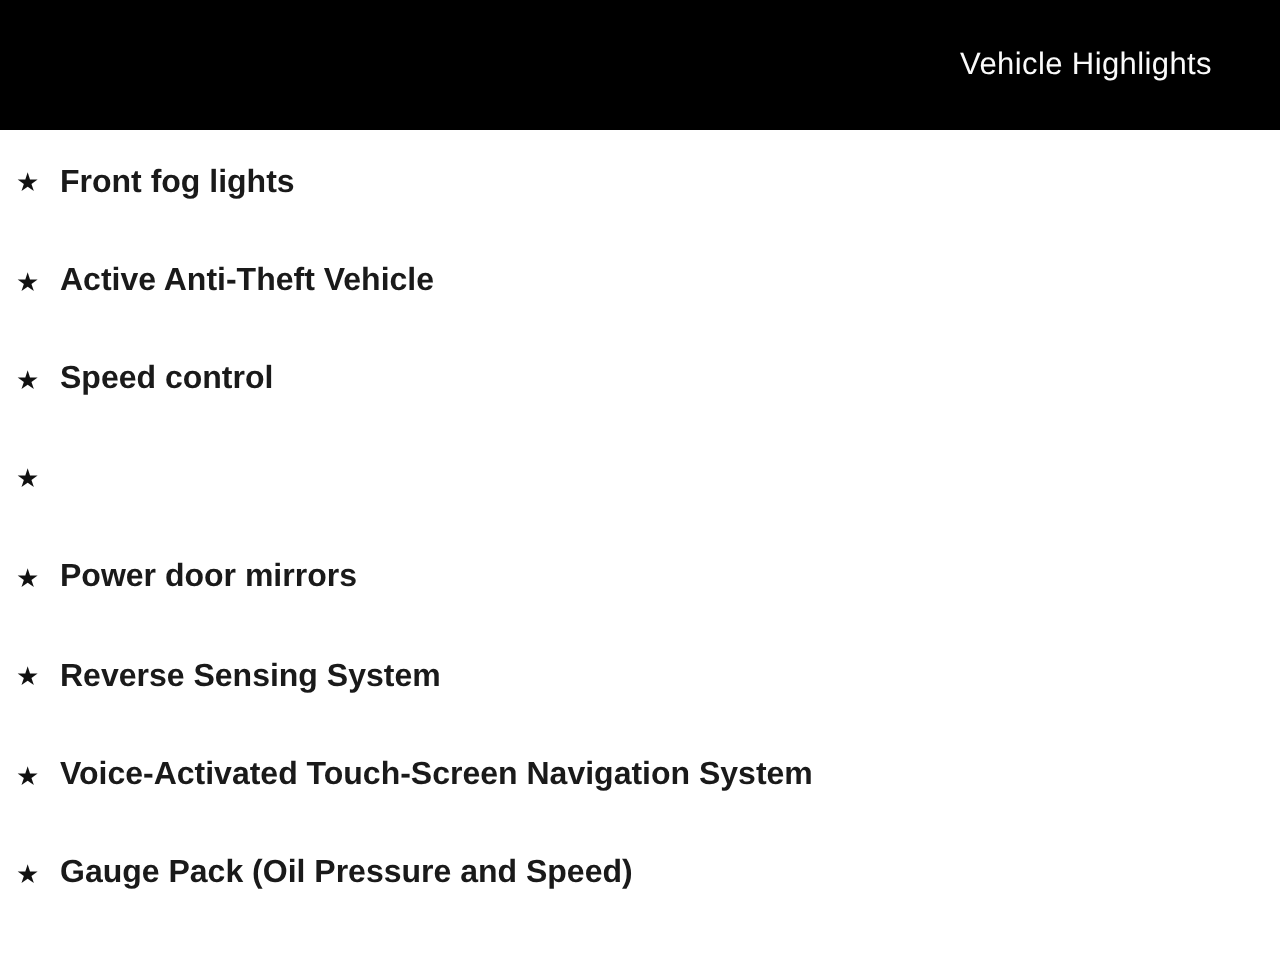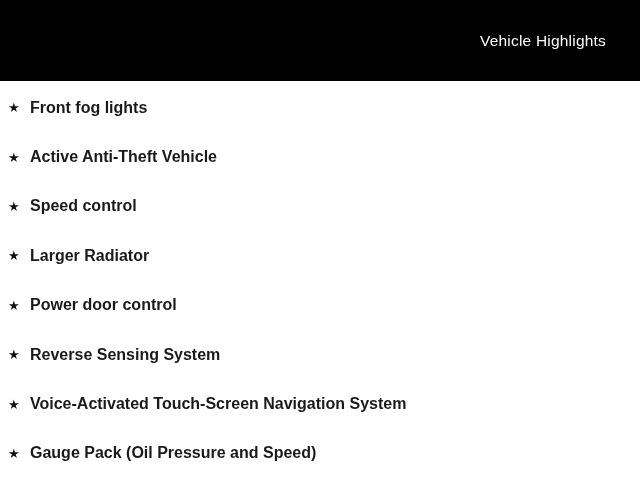--- a/index.html
+++ b/index.html
@@ -13,21 +13,21 @@
     background: #ffffff;
     font-family: "Liberation Sans", sans-serif;
   }
   .page {
     width: 640px;
     height: 480px;
     background: #ffffff;
     position: relative;
   }
   .header {
-    height: 81px;
+    height: 65px;
     background: #000000;
     display: flex;
     align-items: center;
     justify-content: flex-end;
     padding-right: 34px;
     box-sizing: border-box;
   }
   .header-title {
     color: #fafafa;
     font-size: 15.5px;
@@ -76,25 +76,24 @@
       <li class="feature-item">
         <span class="star">★</span>
         <span class="feature-label">Active Anti-Theft Vehicle</span>
       </li>
       <li class="feature-item">
         <span class="star">★</span>
         <span class="feature-label">Speed control</span>
       </li>
       <li class="feature-item">
         <span class="star">★</span>
-        <span class="feature-label">Larger Radiator</span>
       </li>
       <li class="feature-item">
         <span class="star">★</span>
-        <span class="feature-label">Power door control</span>
+        <span class="feature-label">Power door mirrors</span>
       </li>
       <li class="feature-item">
         <span class="star">★</span>
         <span class="feature-label">Reverse Sensing System</span>
       </li>
       <li class="feature-item">
         <span class="star">★</span>
         <span class="feature-label">Voice-Activated Touch-Screen Navigation System</span>
       </li>
       <li class="feature-item">

